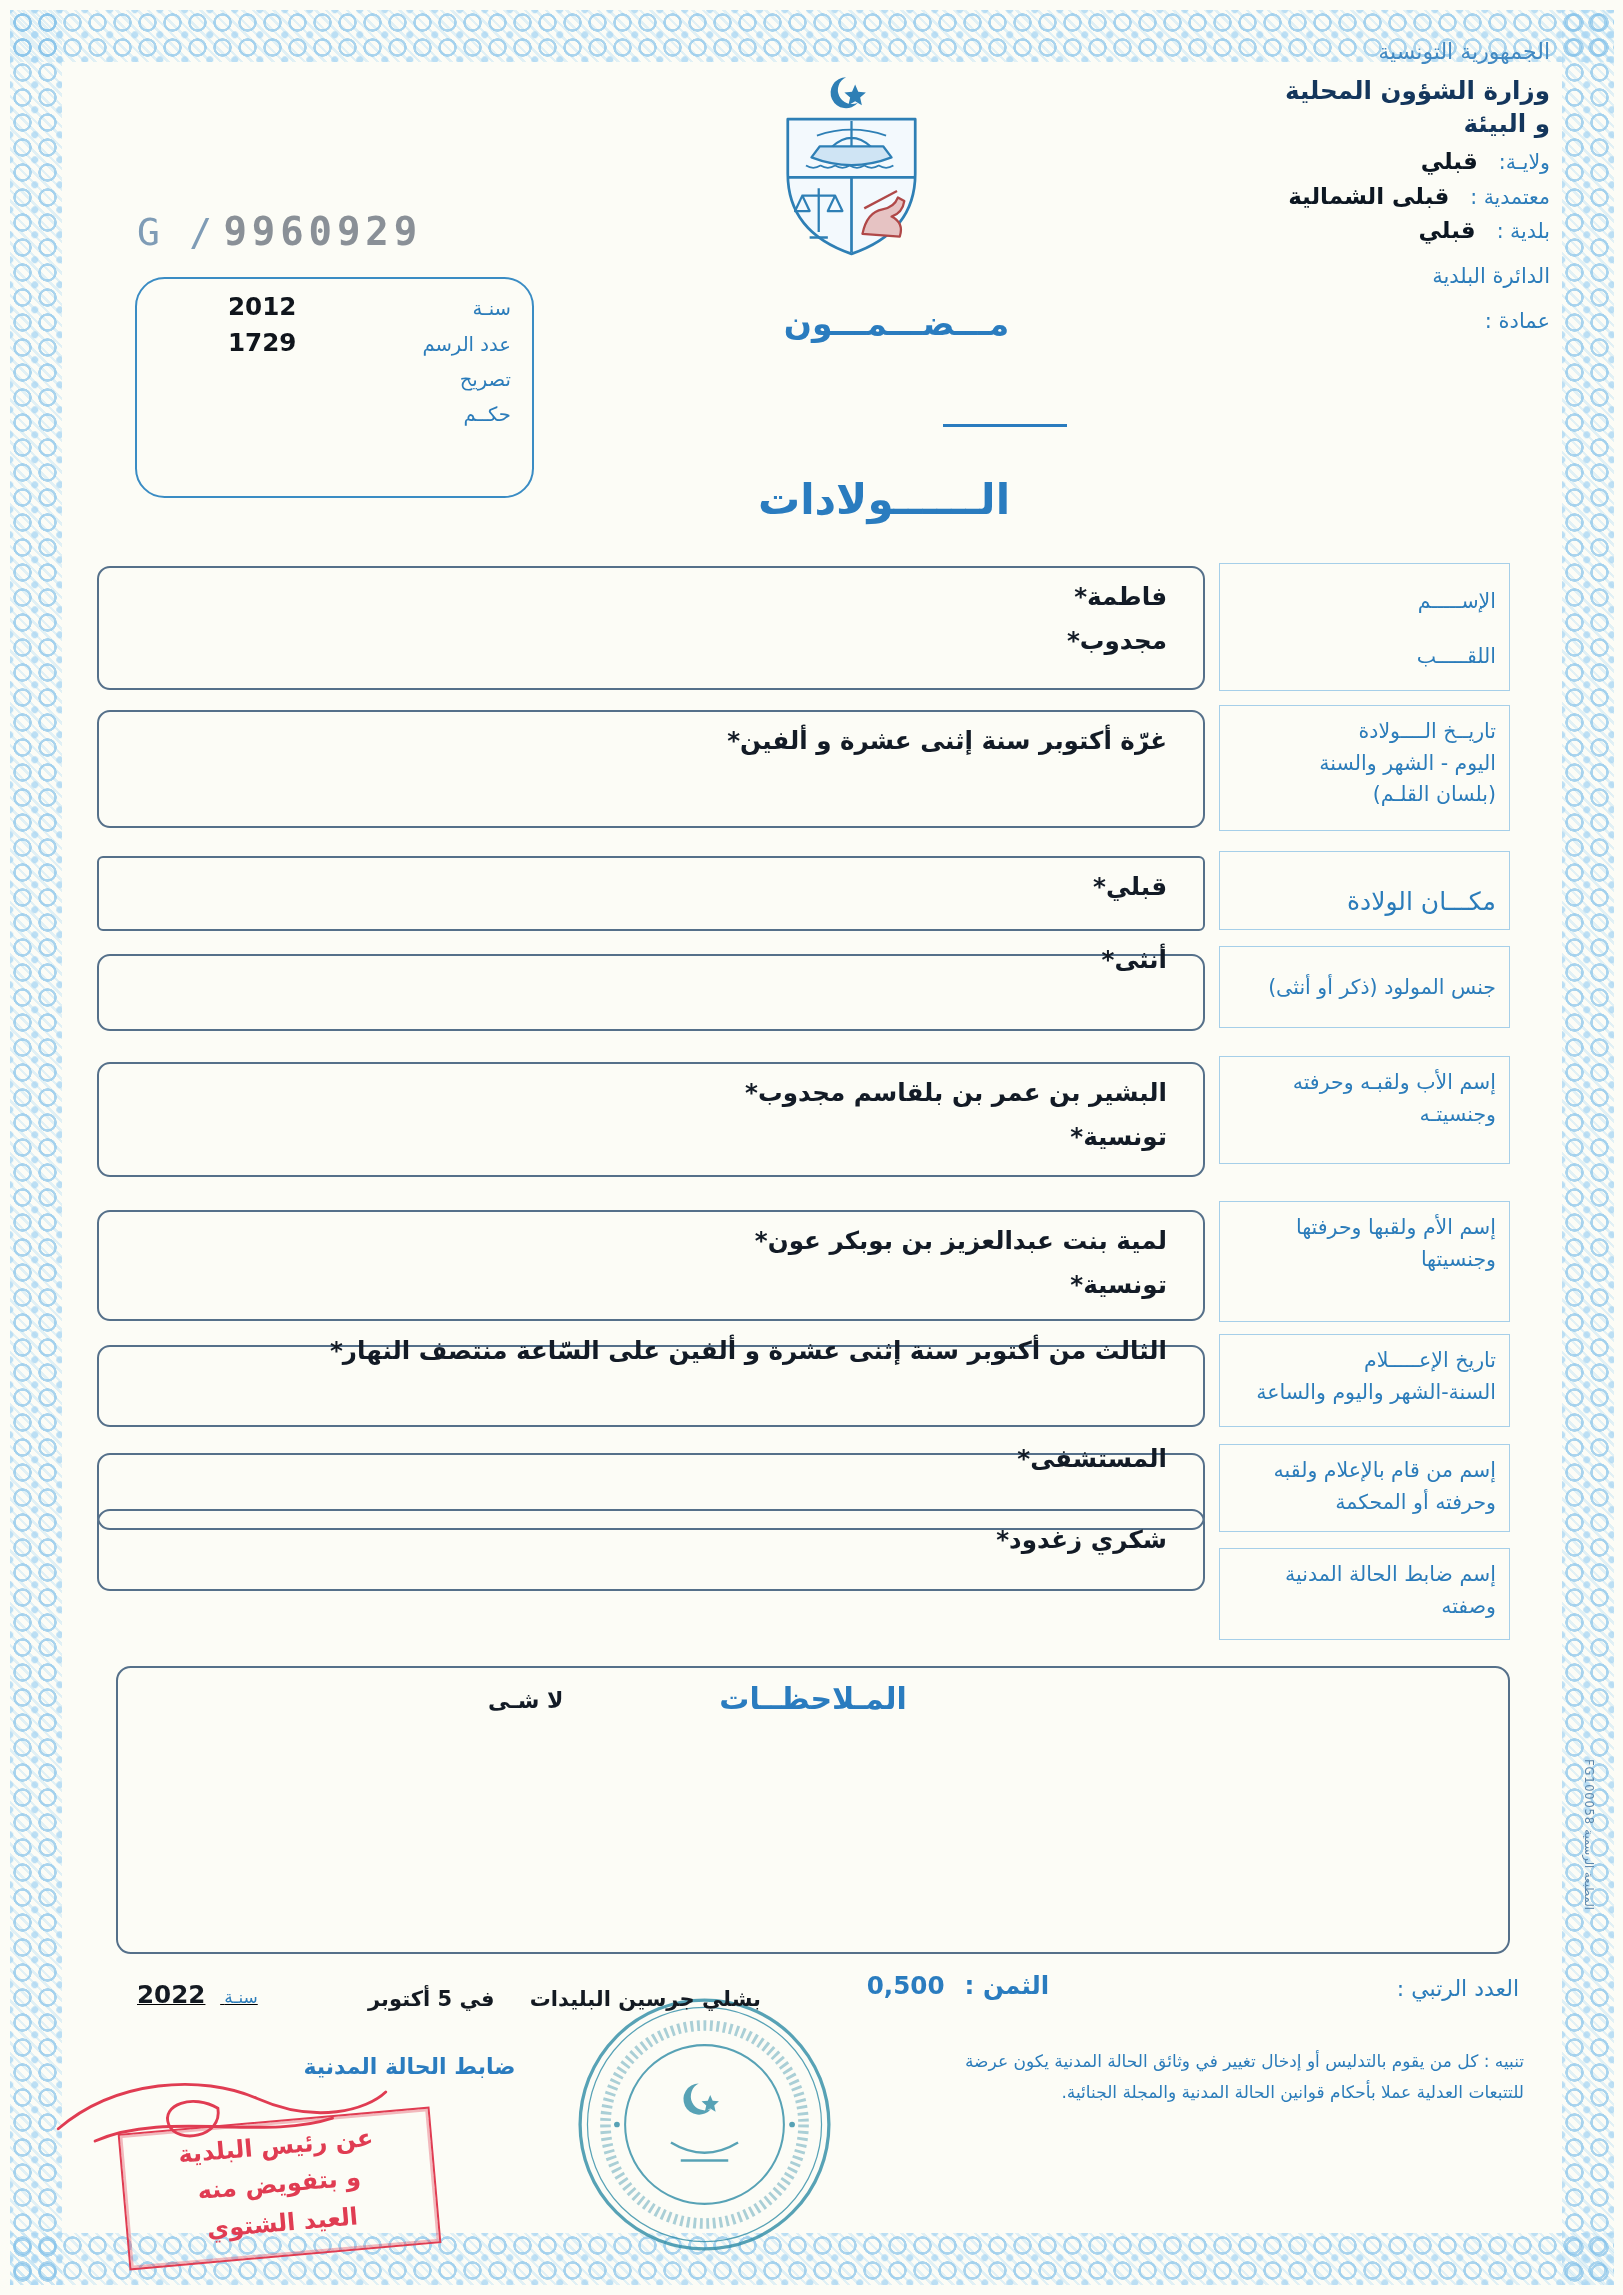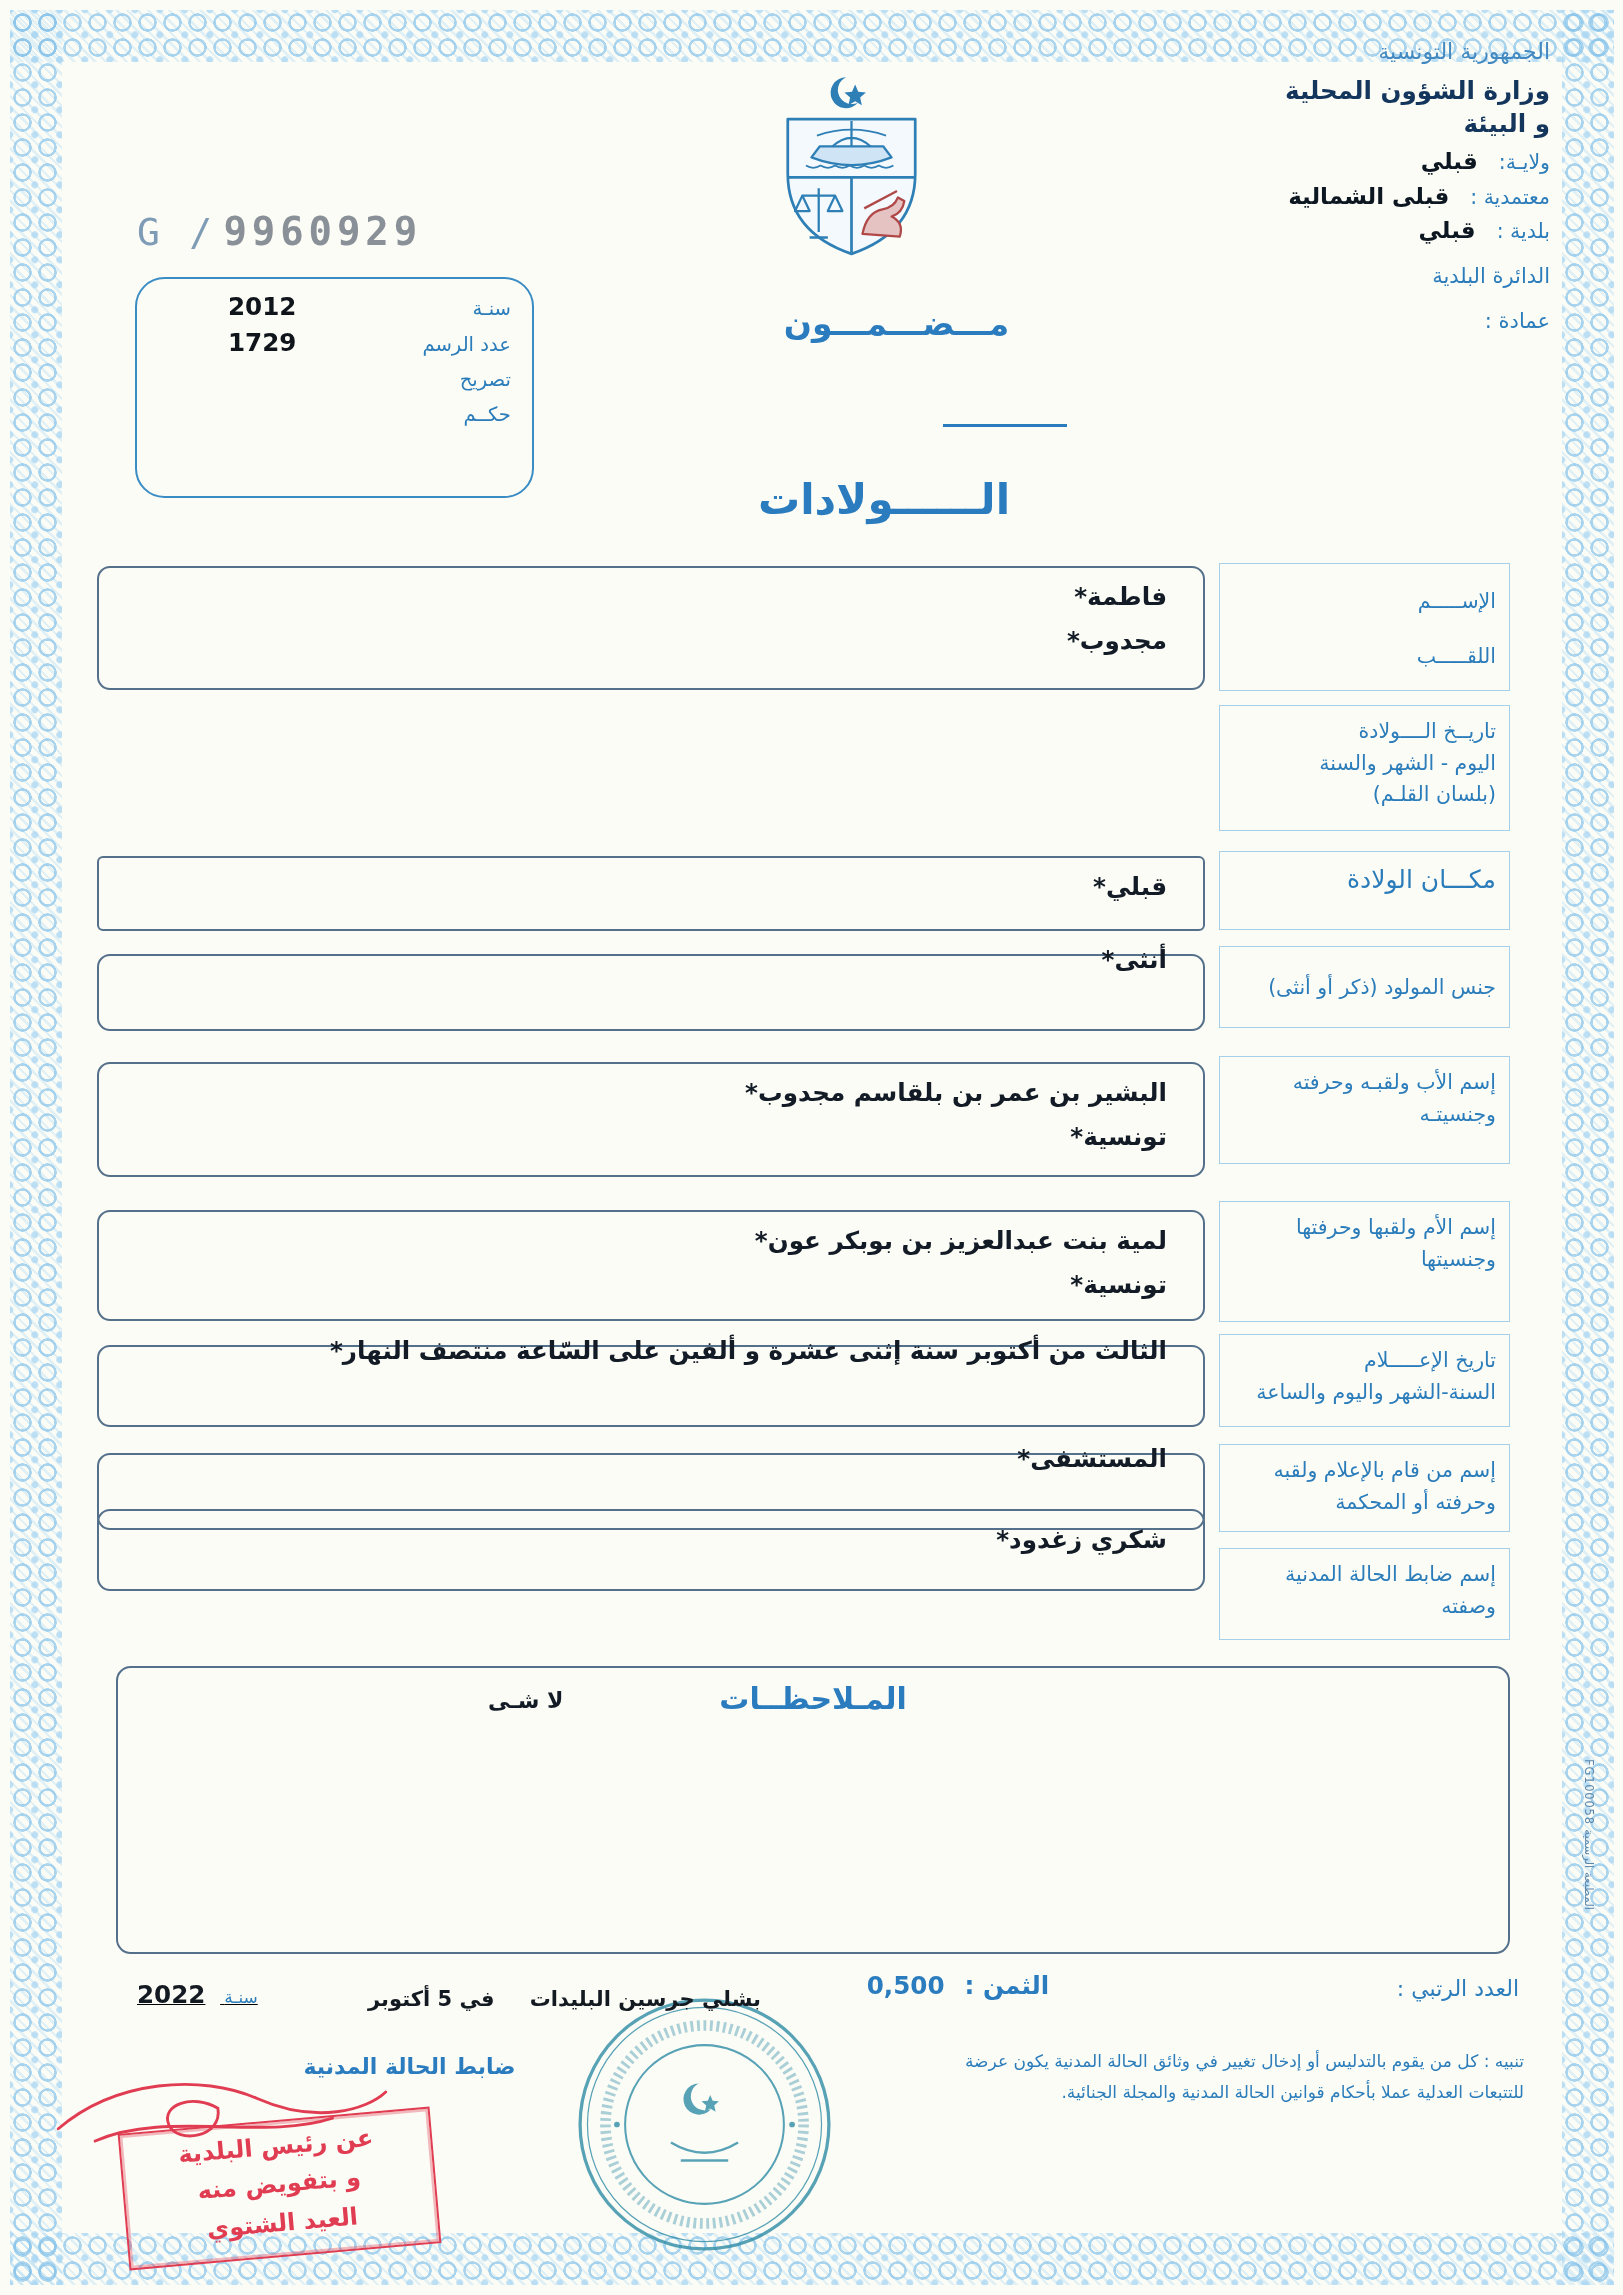--- a/index.html
+++ b/index.html
@@ -63,21 +63,21 @@
   .fbox { position:absolute; left:97px; width:1108px; border:2px solid #55708a;
     border-radius:13px; z-index:2; direction:rtl; }
   .fval { position:absolute; top:6.5px; right:36px; font-size:24.6px; font-weight:bold;
     color:#131b26; white-space:pre-line; line-height:1.8; }
   .fval.lift { top:-18px; }
 
   .f1.flabel { top:563px; height:128px; line-height:2.7; }
   .f1.fbox   { top:566px; height:124px; }
   .f2.flabel { top:705px; height:126px; }
   .f2.fbox   { top:710px; height:118px; }
-  .f3.flabel { top:851px; height:79px; font-size:25px; padding-top:9px; }
+  .f3.flabel { top:851px; height:79px; font-size:25px; padding-top:31px; }
   .f3.fbox   { top:856px; height:75px;border-radius:6px; }
   .f4.flabel { top:946px; height:82px; padding-top:24.6px; }
   .f4.fbox   { top:954px; height:77px; }
   .f5.flabel { top:1056px; height:108px; }
   .f5.fbox   { top:1062px; height:115px; }
   .f6.flabel { top:1201px; height:121px; }
   .f6.fbox   { top:1210px; height:111px; }
   .f7.flabel { top:1334px; height:93px; }
   .f7.fbox   { top:1345px; height:82px; }
   .f8.flabel { top:1444px; height:88px; }
@@ -199,20 +199,23 @@
   <div class="flabel f1">الإســـــم
 اللقـــــب</div>
   <div class="fbox f1">
     <span class="fval">فاطمة*
 مجدوب*</span>
   </div>
 
   <div class="flabel f2">تاريــخ الــــولادة
 اليوم - الشهر والسنة
 (بلسان القلـم)</div>
+  <div class="fbox f2">
+    <span class="fval">غرّة أكتوبر سنة إثنى عشرة و ألفين*</span>
+  </div>
 
   <div class="flabel f3">مكـــان الولادة</div>
   <div class="fbox f3">
     <span class="fval">قبلي*</span>
   </div>
 
   <div class="flabel f4">جنس المولود (ذكر أو أنثى)</div>
   <div class="fbox f4">
     <span class="fval lift">أنثى*</span>
   </div>

